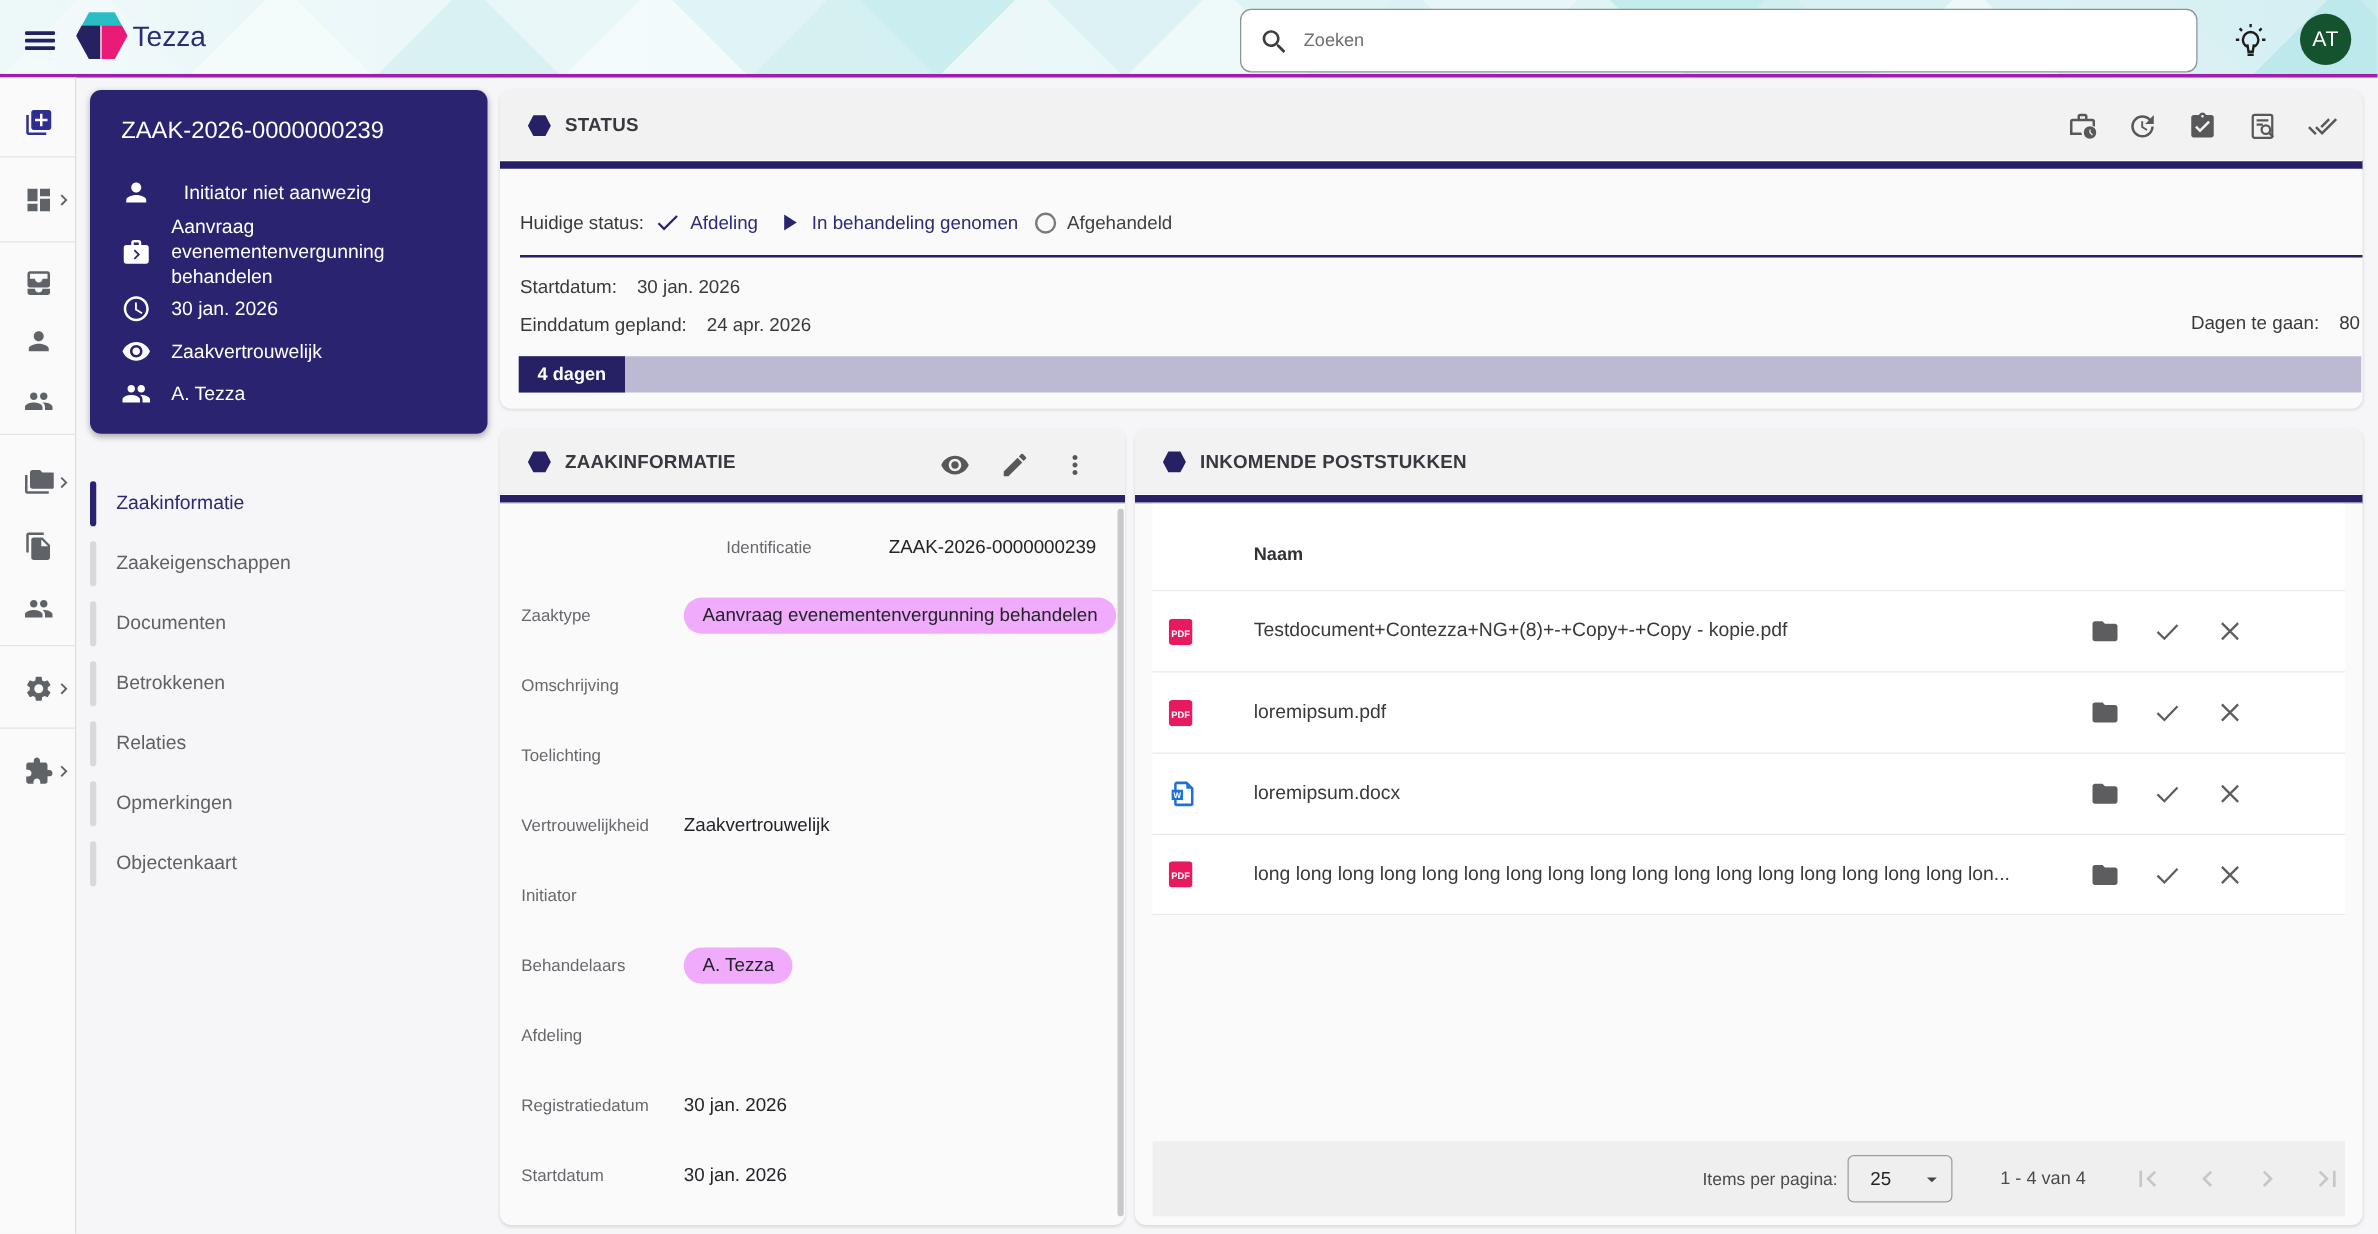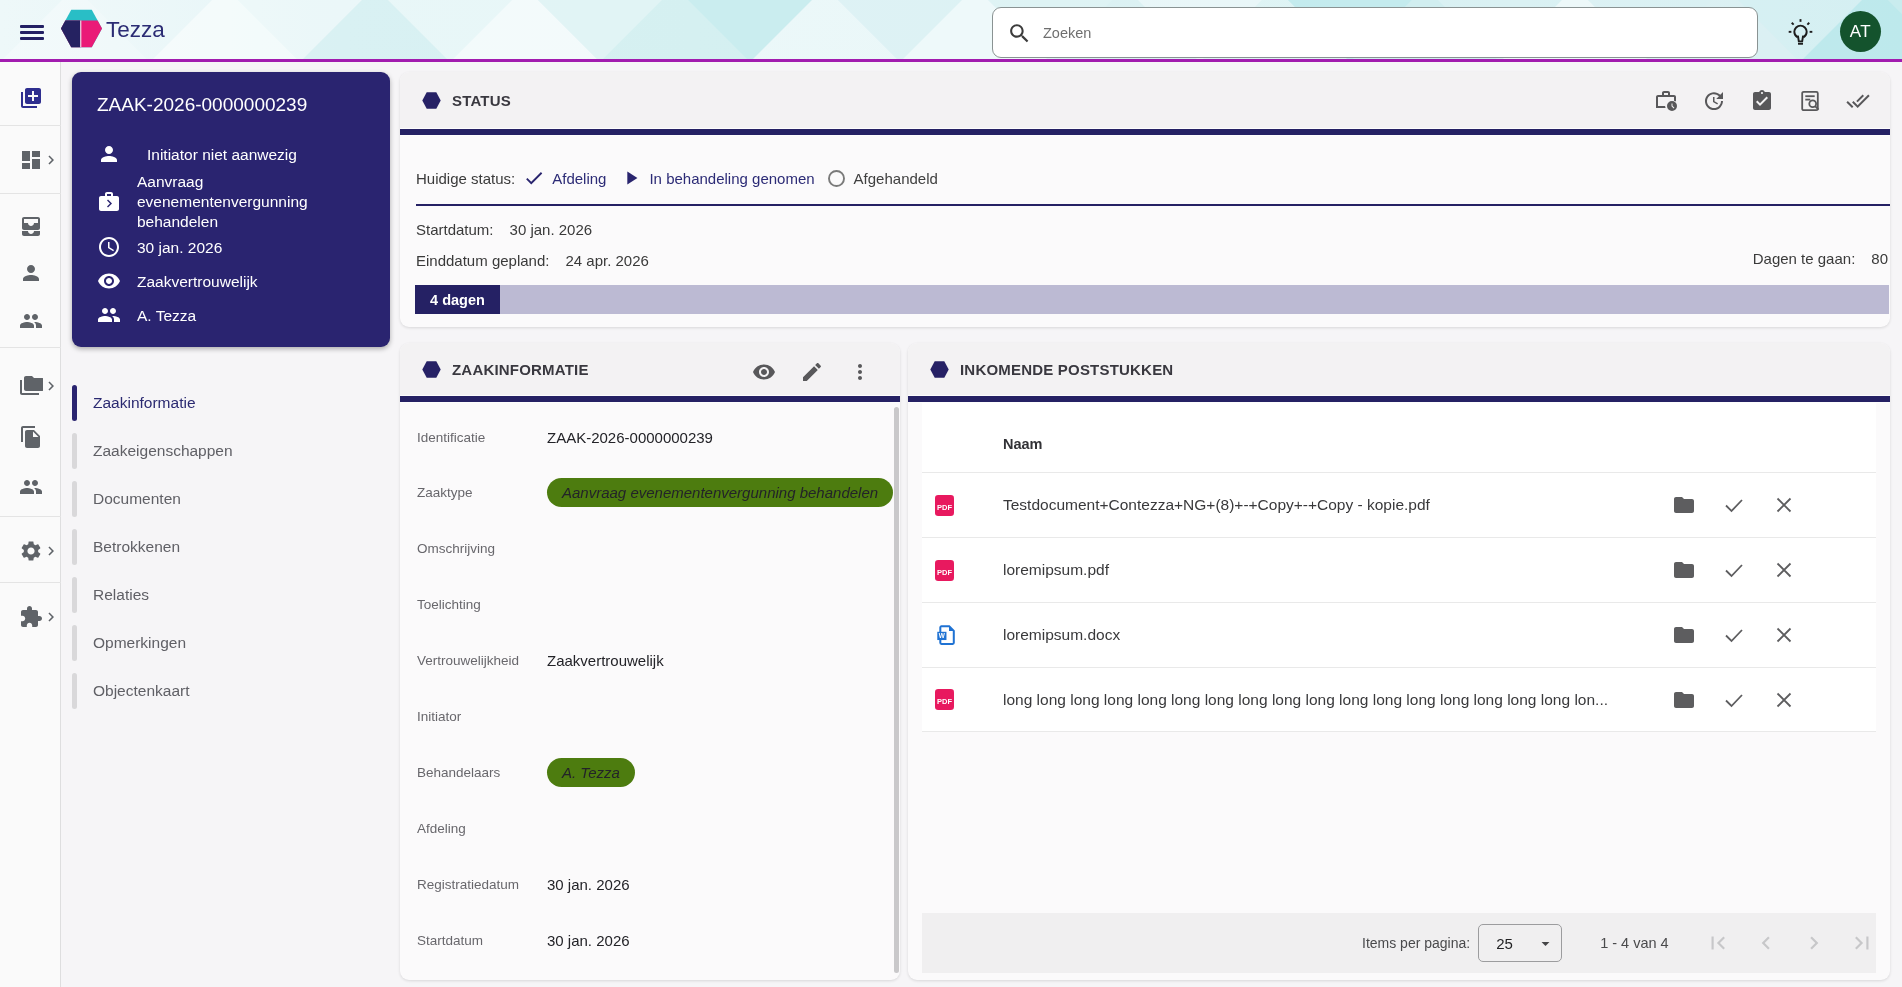--- a/index.html
+++ b/index.html
@@ -48,21 +48,21 @@
   .srow { position:absolute; left:16px; font-size:15px; color:#3a3a3a; display:flex; align-items:center; }
   .sdivider { position:absolute; left:16px; right:0px; height:2px; background:#252164; }
   #pbar { position:absolute; left:15px; top:213px; width:1474px; height:29px; background:#bcbad3; }
   #pbar .done { position:absolute; left:0; top:0; width:85px; height:29px; background:#252164; color:#fff; font-weight:bold; font-size:14.5px; display:flex; align-items:center; justify-content:center; }
   
   #zinfo { left:400px; top:343px; width:500px; height:637px; }
   #zinfo .hicons { position:absolute; right:28px; top:17px; display:flex; gap:24px; align-items:center; }
   .irow { position:absolute; left:17px; width:460px; height:56px; display:flex; align-items:center; }
   .irow .lbl { width:130px; flex:none; font-size:13.5px; color:#68676c; }
   .irow .val { font-size:15px; color:#232328; }
-  .chip { white-space:nowrap; background:#4d7c0f; border-radius:16px; padding:6px 15px; font-size:15px; color:#232328;font-style:italic; }
+  .chip { white-space:nowrap; background:#f0abfc; border-radius:16px; padding:6px 15px; font-size:15px; color:#232328; }
   #zscroll { position:absolute; right:1px; top:64px; width:5px; height:566px; background:#c9c8ca; border-radius:3px; }
   
   #post { left:908px; top:343px; width:982px; height:637px; }
   #ptable { position:absolute; left:14px; top:60px; width:954px; background:#fff; }
   .prow { display:flex; align-items:center; height:65px; border-top:1px solid #e9e9e9; }
   .prow.head { height:69px; border-top:none; align-items:flex-end; padding-bottom:20px; }
   .prow .cicon { width:81px; flex:none; display:flex; justify-content:flex-start; padding-left:13px; }
   .prow .cname { flex:1; font-size:15.5px; color:#39393b; white-space:nowrap; overflow:hidden; }
   .prow .cname.hd { font-weight:bold; font-size:14.5px; color:#323236; }
   .prow .cact { flex:none; display:flex; gap:26px; padding-right:80px; align-items:center; }
@@ -346,21 +346,21 @@
         </svg>
       <svg width="24" height="24" viewBox="0 0 24 24" fill="#58585a">
           <path d="M3 17.25V21h3.75L17.81 9.94l-3.75-3.75L3 17.25zM20.71 7.04c.39-.39.39-1.02 0-1.41l-2.34-2.34c-.39-.39-1.02-.39-1.41 0l-1.83 1.83 3.75 3.75 1.83-1.83z"></path>
         </svg>
       <svg width="24" height="24" viewBox="0 0 24 24" fill="#58585a">
           <path d="M12 8c1.1 0 2-.9 2-2s-.9-2-2-2-2 .9-2 2 .9 2 2 2zm0 2c-1.1 0-2 .9-2 2s.9 2 2 2 2-.9 2-2-.9-2-2-2zm0 6c-1.1 0-2 .9-2 2s.9 2 2 2 2-.9 2-2-.9-2-2-2z"></path>
         </svg>
     </div>
   </div>
   <div class="cbar"></div>
-  <div class="irow" style="top:66px;">
+  <div class="irow" style="top:66px;justify-content:flex-end;">
       <div class="lbl">Identificatie</div>
       <div class="val">ZAAK-2026-0000000239</div>
     </div>
   <div class="irow" style="top:121px;">
       <div class="lbl">Zaaktype</div>
       <div class="chip">Aanvraag evenementenvergunning behandelen</div>
     </div>
   <div class="irow" style="top:177px;">
       <div class="lbl">Omschrijving</div>
     </div>

